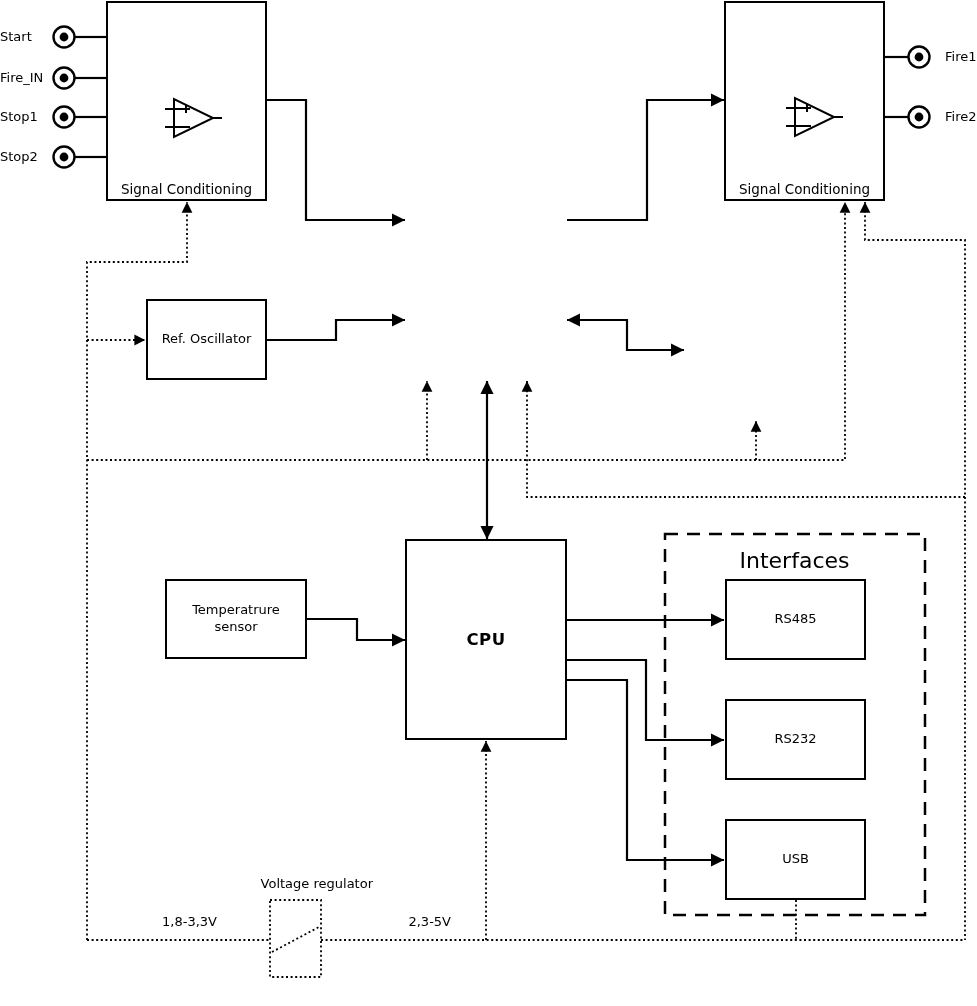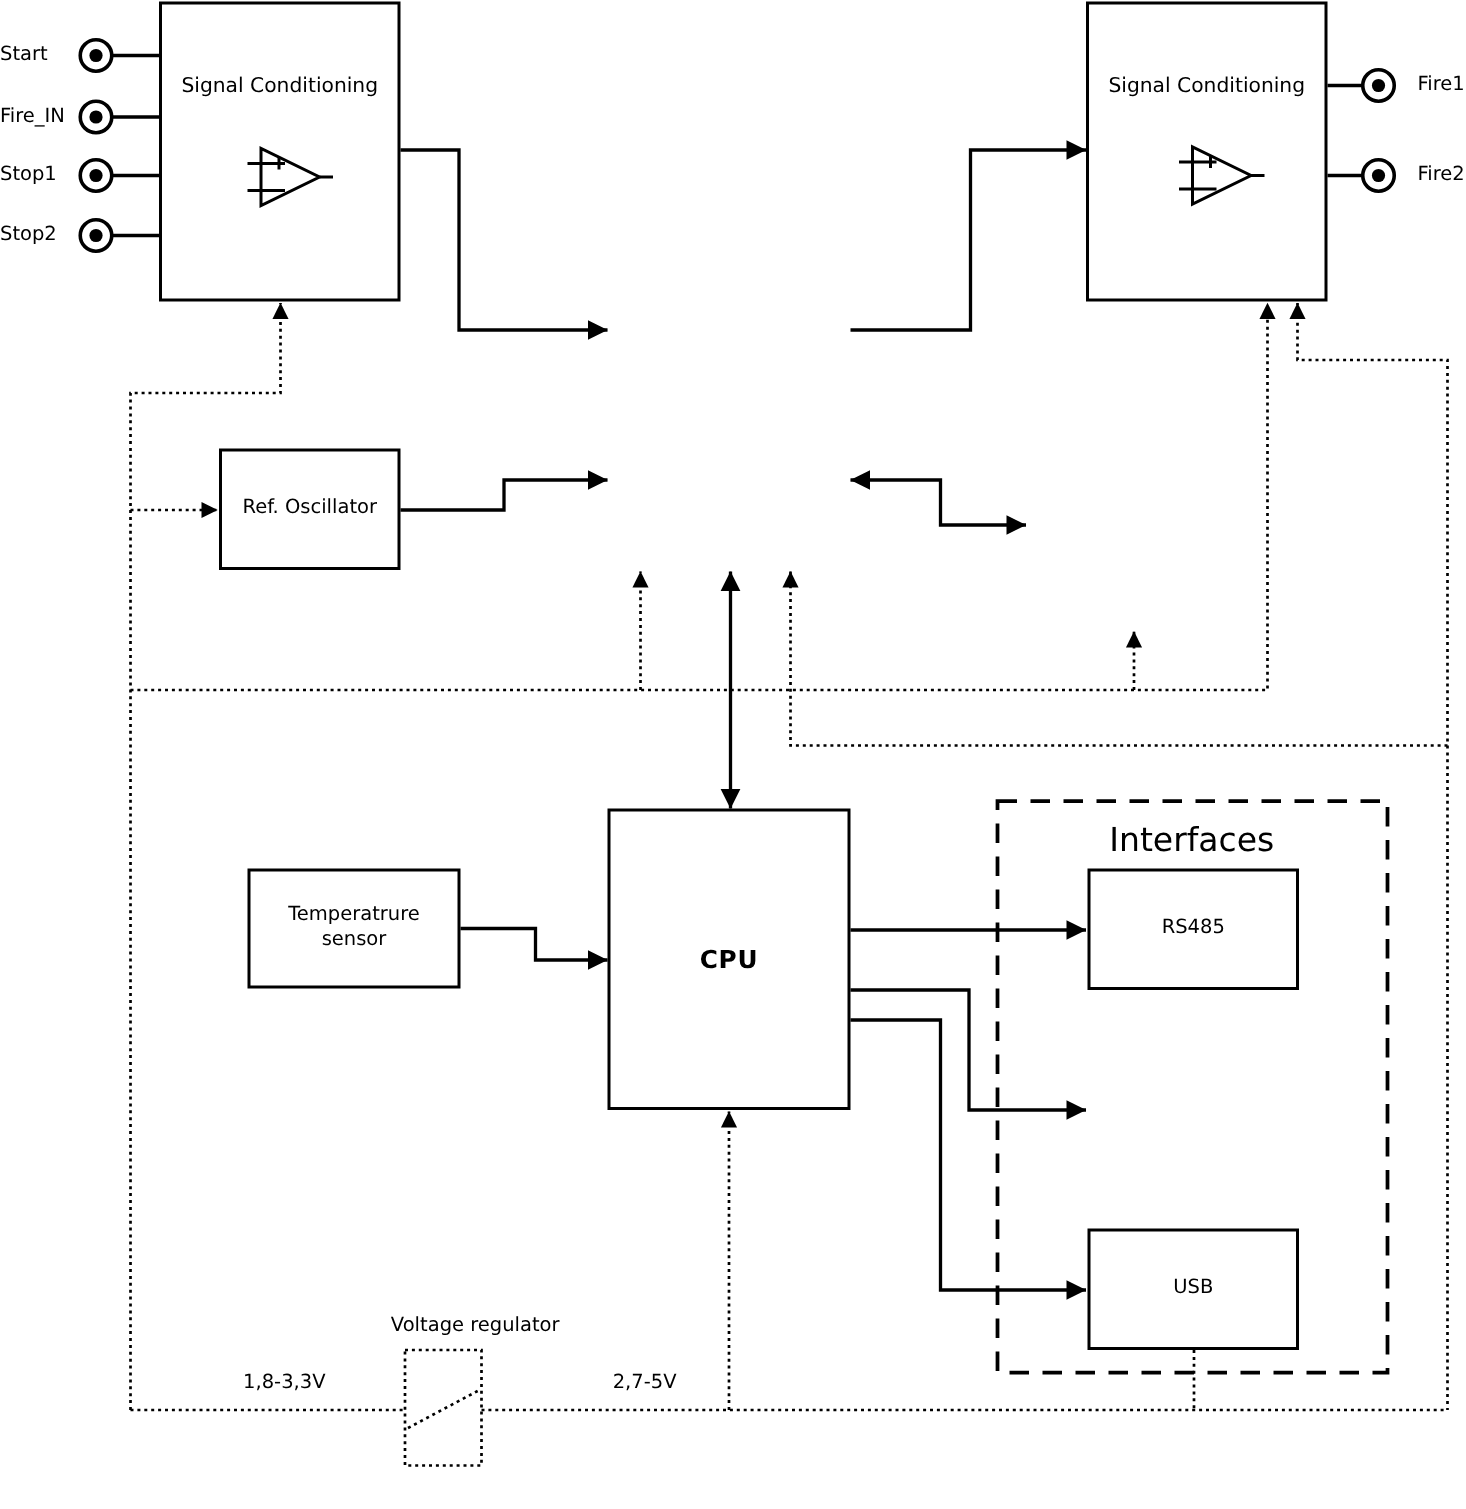--- a/index.html
+++ b/index.html
@@ -15,21 +15,21 @@
   .block{
     position:absolute;
     box-sizing:border-box;
     border:2.5px solid #000;
     background:#fff;
     display:flex;align-items:center;justify-content:center;
     text-align:center;
     font-size:13px;line-height:1.3;
     z-index:2;
   }
-  .block.toplabel{align-items:flex-start;}
+  .block.toplabel{align-items:flex-end;}
   .block.toplabel .blabel{padding-top:46px;}
   .blabel{display:block;width:100%;}
   .bold-label{font-weight:bold;font-size:16.5px;letter-spacing:0.5px;}
   .sc-label{font-size:13.5px;}
   .narrow .blabel{width:110px;margin:0 auto;}
   .portlabel{
     position:absolute;font-size:13px;line-height:18px;height:18px;z-index:2;
     white-space:nowrap;
   }
   .portlabel.right-align{text-align:left;}
@@ -65,32 +65,35 @@
   </div>
 
   <div class="block narrow" style="left:165px;top:579px;width:142px;height:80px">
     <span class="blabel">Temperatrure sensor</span>
   </div>
 
   <div class="block" style="left:725px;top:579px;width:141px;height:81px">
     <span class="blabel">RS485</span>
   </div>
 
+  <div class="block" style="left:725px;top:699px;width:141px;height:81px">
+    <span class="blabel">RS232</span>
+  </div>
 
   <div class="block" style="left:725px;top:819px;width:141px;height:81px">
     <span class="blabel">USB</span>
   </div>
 
   <div class="group-title" style="left:664px;top:551px;width:261px">Interfaces</div>
 
   <div class="floatlabel" style="left:213px;top:876px;width:160px">Voltage regulator</div>
 
   <div class="floatlabel" style="left:137px;top:914px;width:80px">1,8-3,3V</div>
 
-  <div class="floatlabel" style="left:371px;top:914px;width:80px">2,7-5V</div>
+  <div class="floatlabel" style="left:371px;top:914px;width:80px">2,3-5V</div>
 
   <div class="portlabel right-align" style="left:0;top:28px;width:44px">Start</div>
   <div class="portlabel right-align" style="left:0;top:69px;width:44px">Fire_IN</div>
   <div class="portlabel right-align" style="left:0;top:108px;width:44px">Stop1</div>
   <div class="portlabel right-align" style="left:0;top:148px;width:44px">Stop2</div>
 
   <div class="portlabel" style="left:945px;top:48px">Fire1</div>
   <div class="portlabel" style="left:945px;top:108px">Fire2</div>
 
   <svg class="wires" width="977" height="1006" viewBox="0 0 977 1006">

